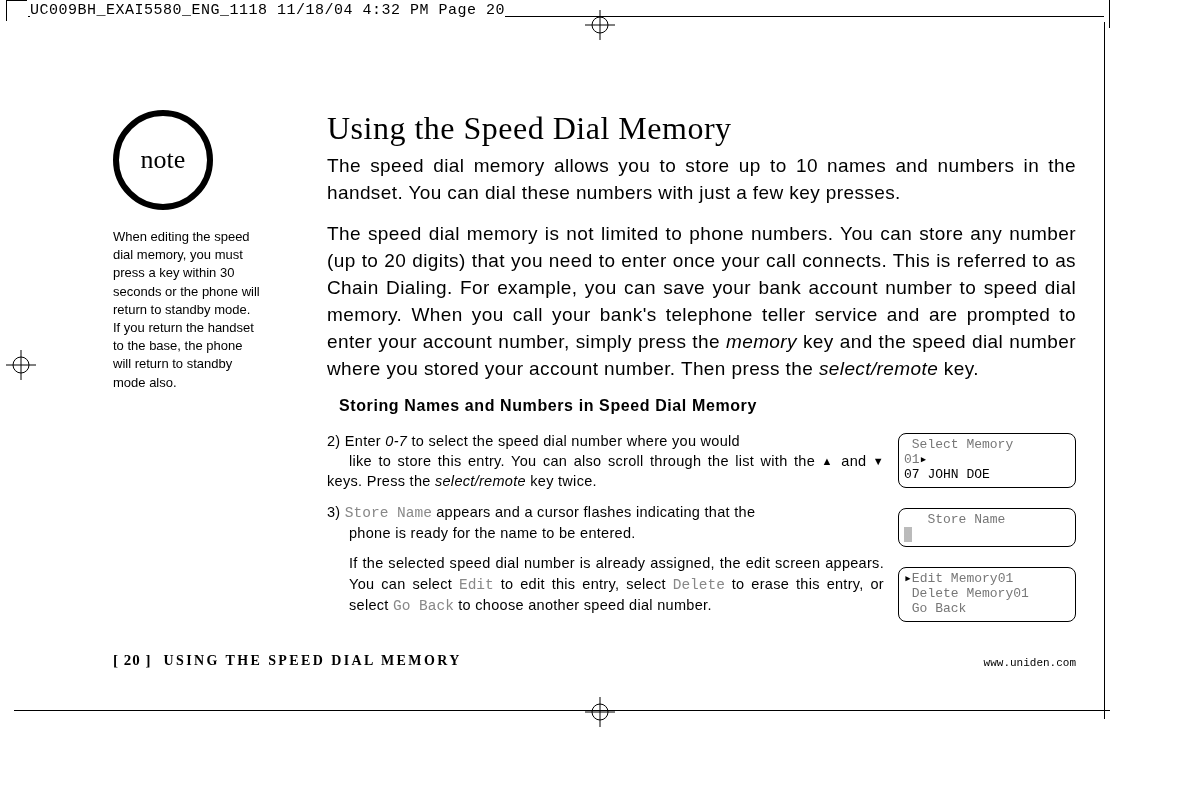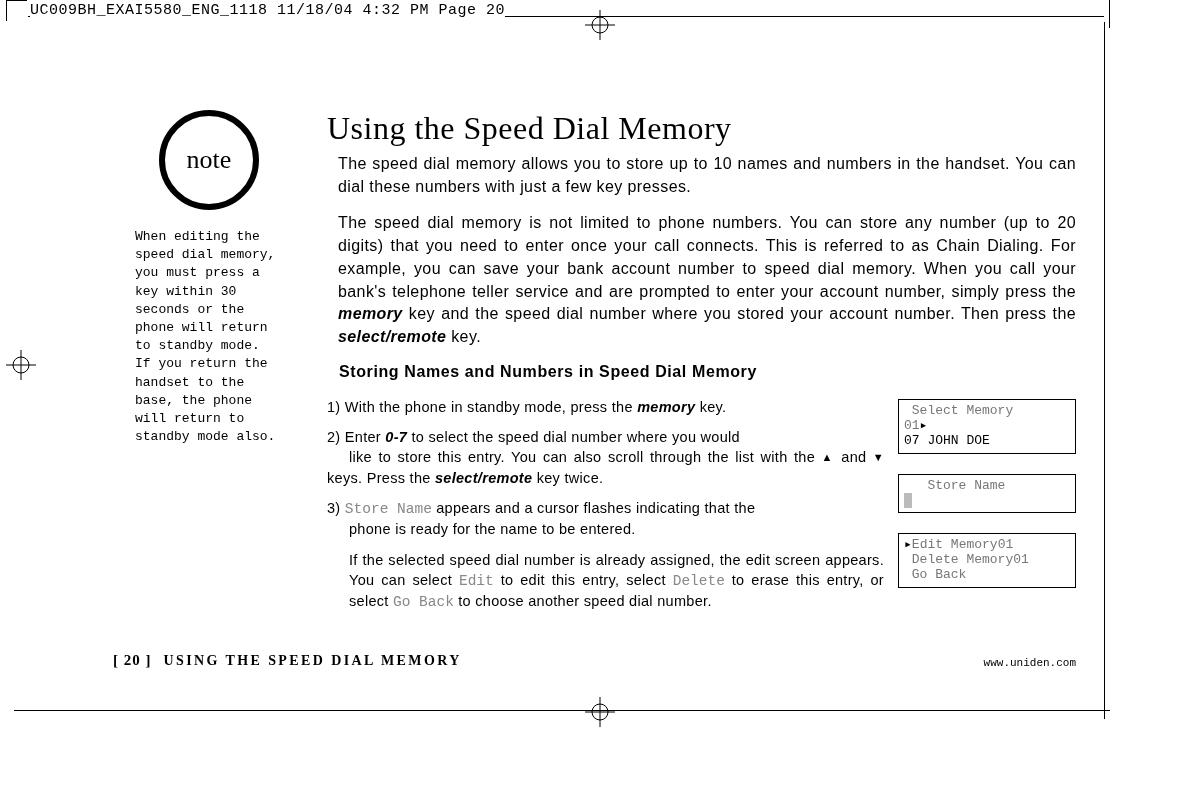--- a/index.html
+++ b/index.html
@@ -8,40 +8,40 @@
 .crop-right{position:absolute;top:0;right:90px;width:1px;height:28px;background:#000}
 .header-line{position:absolute;top:16px;left:28px;right:96px;border-top:1px solid #000}
 .header-text{position:absolute;top:2px;left:30px;font-family:'Courier New',monospace;font-size:15px;letter-spacing:.5px;background:#fff}
 .reg-top{position:absolute;top:10px;left:50%;transform:translateX(-50%);width:30px;height:30px}
 .reg-bottom{position:absolute;bottom:2px;left:50%;transform:translateX(-50%);width:30px;height:30px}
 .reg-left{position:absolute;top:50%;left:6px;transform:translateY(-50%);width:30px;height:30px}
 .reg svg{display:block}
 .cut-line-bottom{position:absolute;bottom:18px;left:14px;right:90px;border-top:1px solid #000}
 .cut-line-right{position:absolute;top:22px;right:95px;bottom:10px;border-left:1px solid #000}
 .content{position:absolute;top:110px;left:113px;right:124px;bottom:84px;display:flex}
-.sidebar{width:200px;flex:0 0 200px;display:flex;flex-direction:column;align-items:center;text-align:left;padding-right:8px;box-sizing:border-box}
+.sidebar{width:200px;flex:0 0 200px;display:flex;flex-direction:column;align-items:flex-start;text-align:left;padding-right:8px;box-sizing:border-box}
 .note-badge{width:88px;height:88px;border:6px solid #000;border-radius:50%;display:flex;align-items:center;justify-content:center;font-size:26px;font-family:Georgia,serif;margin-bottom:18px}
-.note-text{font-family:Liberation Mono, monospace;font-size:13px;line-height:1.4;width:148px;color:#000}
+.note-text{font-family:Liberation Sans, sans-serif;font-size:13px;line-height:1.4;width:148px;color:#000}
 .maincol{flex:1;padding-left:14px;font-family:Verdana,Arial,sans-serif}
 h1{font-family:Georgia,'Times New Roman',serif;font-weight:400;font-size:32px;margin:0 0 6px 0;letter-spacing:.5px}
-.lead,.body{font-size:16px;line-height:1.42;letter-spacing:.4px;margin:0 0 14px 11px;text-align:justify}
+.lead,.body{font-size:19px;line-height:1.42;letter-spacing:.4px;margin:0 0 14px 0;text-align:justify}
 h2{font-family:Verdana,Arial,sans-serif;font-weight:700;font-size:16px;letter-spacing:.6px;margin:4px 0 16px 12px}
 .step-area{display:flex;align-items:flex-start;gap:14px}
 .steps{flex:1;font-size:14.5px;line-height:1.4;letter-spacing:.3px}
 .steps p{margin:0 0 10px 0;text-align:justify}
 .step-body{padding-left:22px}
 .lcds{width:178px;flex:0 0 178px;display:flex;flex-direction:column;gap:20px;padding-top:2px}
-.lcd{border:1.5px solid #000;border-radius:0;padding:4px 5px;font-family:'Courier New',monospace;font-size:13px;line-height:1.15;white-space:pre;color:#777;letter-spacing:0}
+.lcd{border:1.5px solid #000;border-radius:8px;padding:4px 5px;font-family:'Courier New',monospace;font-size:13px;line-height:1.15;white-space:pre;color:#777;letter-spacing:0}
 .dark{color:#000}
 .footer{position:absolute;left:113px;right:124px;bottom:60px;display:flex;align-items:flex-end;font-family:Georgia,'Times New Roman',serif}
 .page-num{font-weight:700;font-size:15px;margin-right:12px;letter-spacing:1px}
 .footer-title{font-weight:700;font-size:14px;letter-spacing:2.4px}
 .footer-url{margin-left:auto;font-family:Liberation Mono, monospace;font-size:11px}
 .tri{font-size:11px;vertical-align:1px}
-em.k{font-style:italic;font-weight:700}
+em.k{font-style:italic;font-weight:400}
 .mono{font-family:'Courier New',monospace;color:#888;letter-spacing:0}
 </style>
 </head>
 <body>
 <div class="page">
   <div class="crop-tl"></div>
   <div class="crop-right"></div>
   <div class="header-line"></div>
   <div class="header-text">UC009BH_EXAI5580_ENG_1118  11/18/04  4:32 PM  Page 20</div>
 
@@ -76,21 +76,20 @@
     </aside>
 
     <main class="maincol">
       <h1>Using the Speed Dial Memory</h1>
       <p class="lead">The speed dial memory allows you to store up to 10 names and numbers in the handset. You can dial these numbers with just a few key presses.</p>
       <p class="body">The speed dial memory is not limited to phone numbers. You can store any number (up to 20 digits) that you need to enter once your call connects. This is referred to as Chain Dialing. For example, you can save your bank account number to speed dial memory. When you call your bank's telephone teller service and are prompted to enter your account number, simply press the <em class="k">memory</em> key and the speed dial number where you stored your account number. Then press the <em class="k">select/remote</em> key.</p>
       <h2>Storing Names and Numbers in Speed Dial Memory</h2>
 
       <div class="step-area">
         <div class="steps">
-          <p>1) With the phone in standby mode, press the <em class="k">memory</em> key.</p>
           <p>2) Enter <em class="k">0-7</em> to select the speed dial number where you would<br><span class="step-body">like to store this entry. You can also scroll through the list with the <span class="tri">▲</span> and <span class="tri">▼</span> keys. Press the <em class="k">select/remote</em> key twice.</span></p>
           <p>3) <span class="mono">Store Name</span> appears and a cursor flashes indicating that the<br><span class="step-body">phone is ready for the name to be entered.</span></p>
           <p class="step-body">If the selected speed dial number is already assigned, the edit screen appears. You can select <span class="mono">Edit</span> to edit this entry, select <span class="mono">Delete</span> to erase this entry, or select <span class="mono">Go Back</span> to choose another speed dial number.</p>
         </div>
 
         <div class="lcds">
           <div class="lcd"> Select Memory
 01<span class="dark">▸</span>
 <span class="dark">07 JOHN DOE</span></div>
           <div class="lcd">   Store Name

